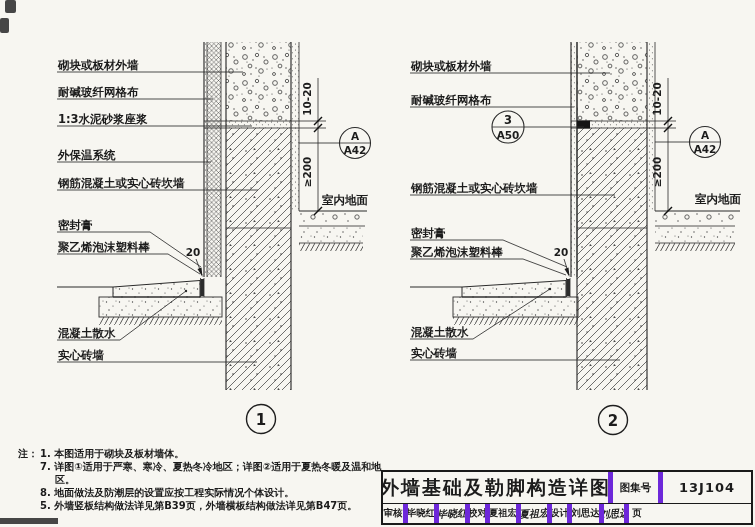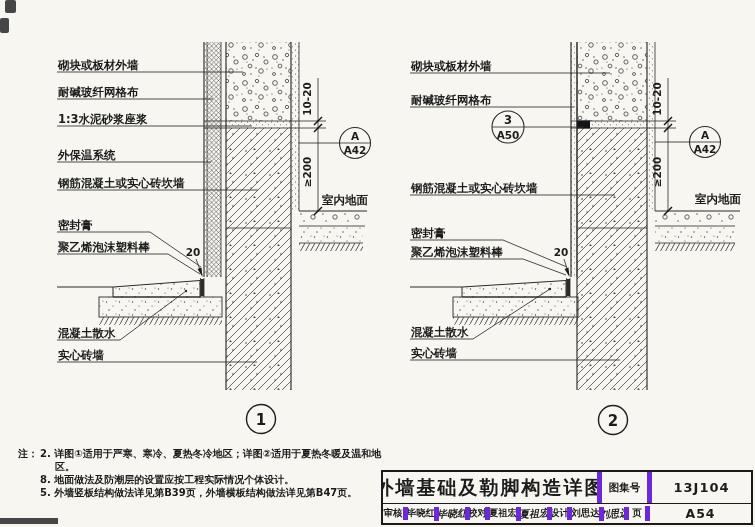--- a/index.html
+++ b/index.html
@@ -21,22 +21,22 @@
   .notes-items{flex:1;}
   .note-item{padding-left:15px;text-indent:-15px;}
   .titleblock{position:absolute;left:381px;top:470px;width:372px;height:55px;
               border:2px solid #1a1a1a;background:#f7f6f1;display:flex;flex-direction:column;box-sizing:border-box;}
   .tb-top{display:flex;flex:1;border-bottom:1px solid #1a1a1a;min-height:0;}
   .tb-cell{border-left:5px solid #6d28d9;display:flex;align-items:center;justify-content:center;
            overflow:hidden;white-space:nowrap;box-sizing:border-box;}
   .tb-cell:first-child{border-left:none;}
   .tb-title{flex:1;font-size:19px;font-weight:700;letter-spacing:2px;}
   .tb-atlas-label{width:50px;font-size:10.5px;font-weight:600;}
-  .tb-atlas-no{width:104px;font-size:13px;font-weight:600;letter-spacing:1px;}
-  .tb-bottom{display:flex;height:19px;font-size:9.5px;font-weight:600;align-items:center;}
+  .tb-atlas-no{width:93px;font-size:13px;font-weight:600;letter-spacing:1px;}
+  .tb-bottom{display:flex;height:19px;font-size:9.5px;font-weight:600;}
   .w20{width:20px;} .w31{width:31px;} .w25{width:25px;} .w32{width:32px;} .w21{width:21px;}
   .grow{flex:1;font-size:12.5px;font-weight:600;letter-spacing:1px;}
   .sig{font-style:italic;font-weight:700;font-size:10px;font-family:"Liberation Serif",serif;
        transform:rotate(-3deg);color:#222;}
   .artifact{position:absolute;background:#2e2e2e;border-radius:2px;opacity:.88;}
 </style>
 </head>
 <body>
 
 <div class="page">
@@ -265,21 +265,22 @@
         <circle cx="613" cy="420" r="14.5" fill="none" stroke="#1f1f1f" stroke-width="1.4"></circle>
         <text class="cnum" x="613" y="425.5">2</text>
       </g>
     </g>
   </svg>
 
   
   <div class="notes">
     <div class="notes-prefix">注：</div>
     <div class="notes-items">
-      <div class="note-item">2. 详图①适用于严寒、寒冷、夏热冬冷地区；详图②适用于夏热冬暖及温和地区。</div>
+      <div class="note-item">1. 本图适用于砌块及板材墙体。</div>
+      <div class="note-item">7. 详图①适用于严寒、寒冷、夏热冬冷地区；详图②适用于夏热冬暖及温和地区。</div>
       <div class="note-item">8. 地面做法及防潮层的设置应按工程实际情况个体设计。</div>
       <div class="note-item">5. 外墙竖板结构做法详见第B39页，外墙横板结构做法详见第B47页。</div>
     </div>
   </div>
 
   
   <div class="titleblock">
     <div class="tb-top">
       <div class="tb-cell tb-title">外墙基础及勒脚构造详图</div>
       <div class="tb-cell tb-atlas-label">图集号</div>
@@ -295,17 +296,16 @@
       <div class="tb-cell w31">夏祖宏</div>
       <div class="tb-cell w31">
           <span class="sig">夏祖宏</span>
         </div>
       <div class="tb-cell w20">设计</div>
       <div class="tb-cell w32">刘思达</div>
       <div class="tb-cell w25">
           <span class="sig">刘思达</span>
         </div>
       <div class="tb-cell w21">页</div>
-      <div class="tb-cell grow">A54</div>
     </div>
   </div>
 
 </div>
 
 </body></html>

